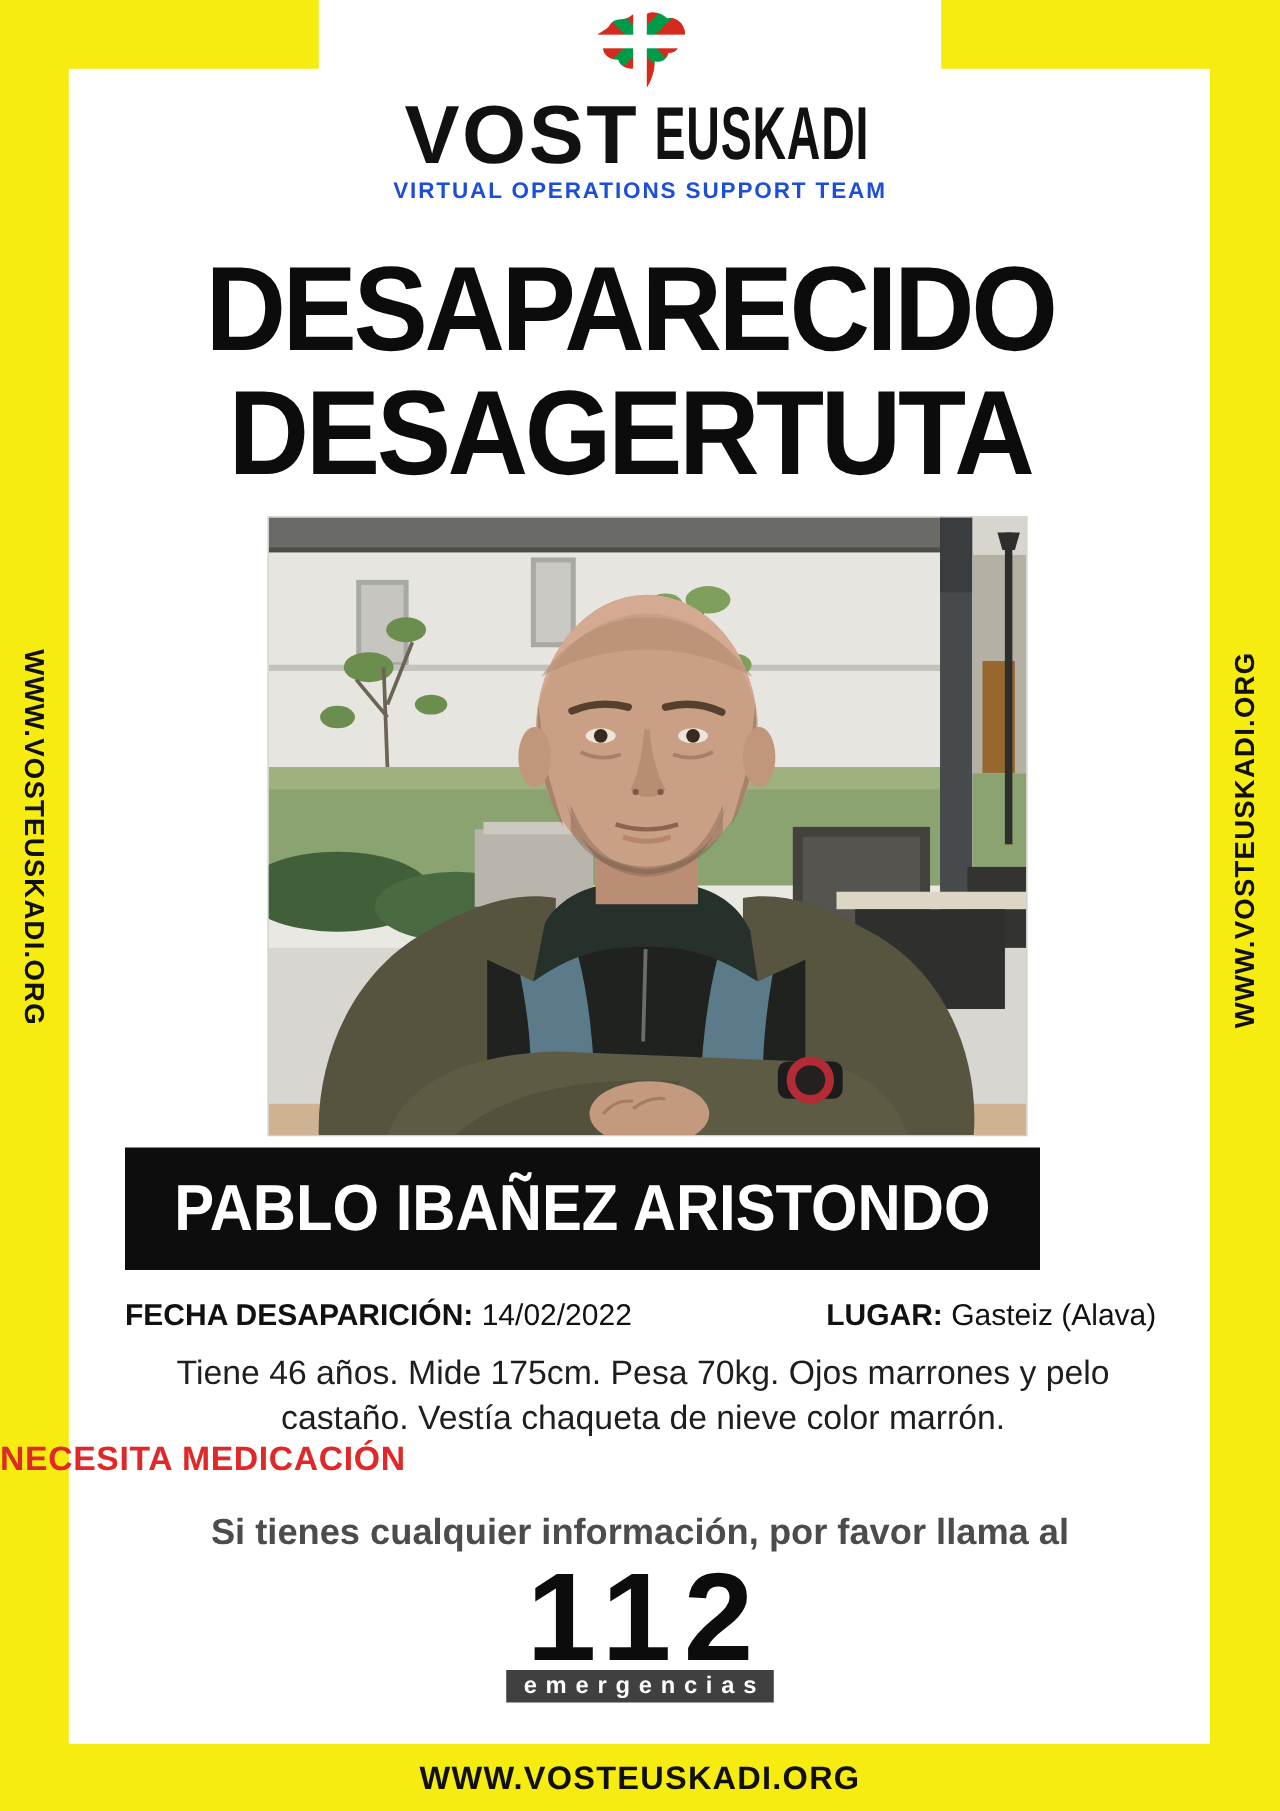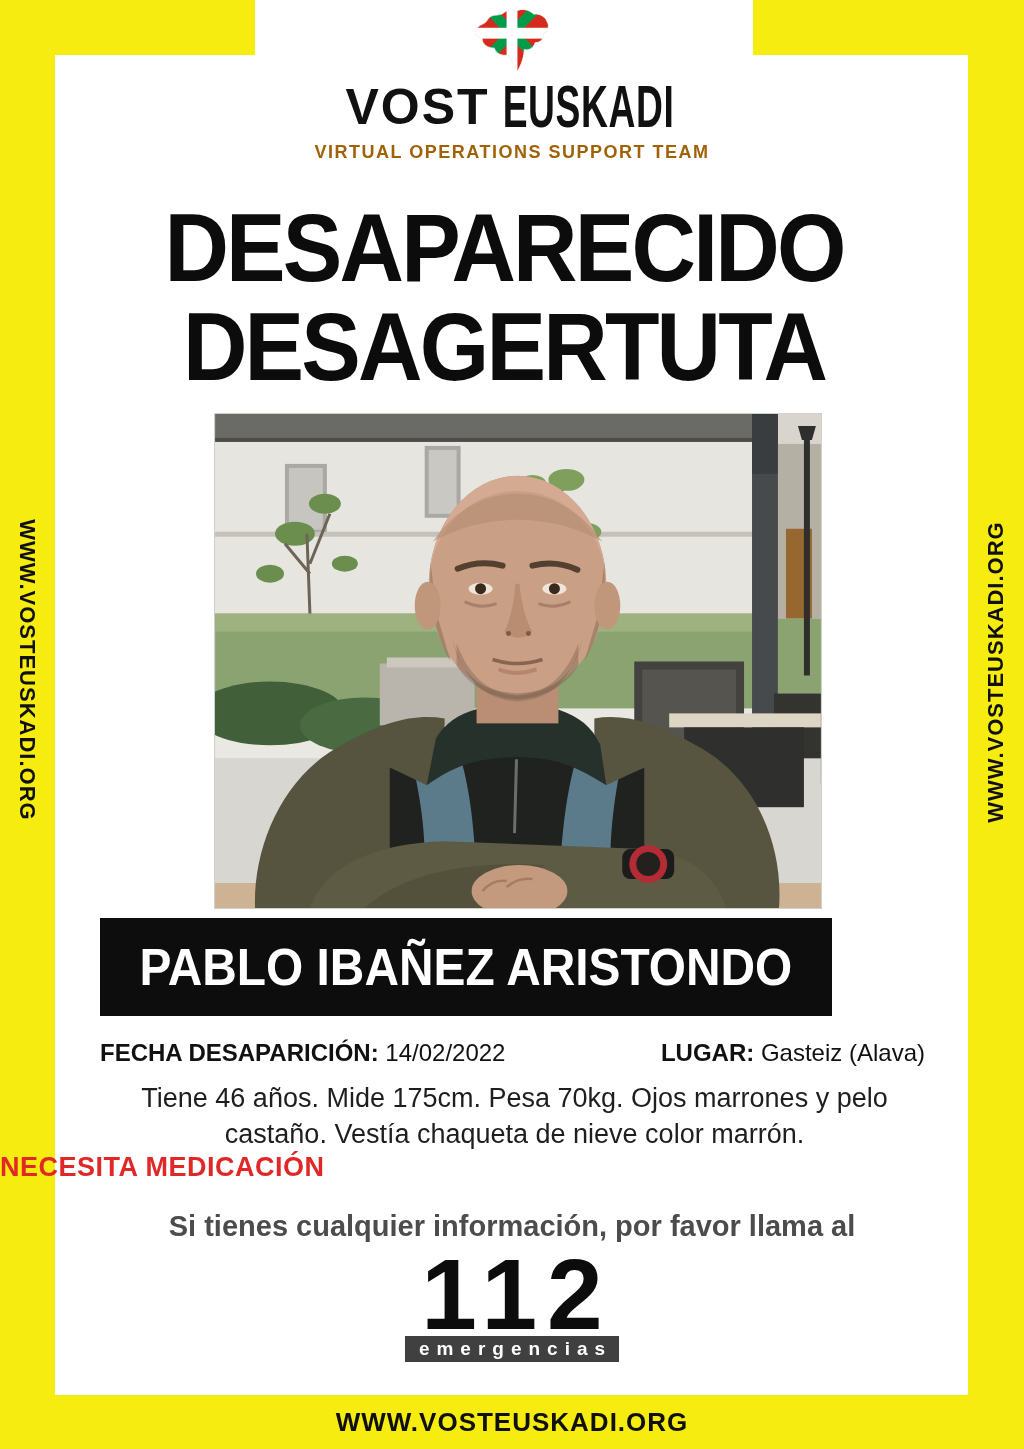--- a/index.html
+++ b/index.html
@@ -15,24 +15,24 @@
   .top-right{left:753px;top:0;right:0;height:55px;}
   .bottom-bar{left:0;bottom:0;width:100%;height:54px;display:flex;align-items:center;justify-content:center;}
   .bottom-bar .site{font-size:26px;font-weight:800;letter-spacing:1px;color:#101010;}
   .side-label{position:absolute;font-size:22px;font-weight:800;letter-spacing:1px;color:#101010;white-space:nowrap;}
   .side-label.left{left:27px;top:670px;transform:translate(-50%,-50%) rotate(90deg);}
   .side-label.right{left:996px;top:672px;transform:translate(-50%,-50%) rotate(-90deg);}
   
   .logo-block{position:absolute;top:6px;left:0;right:0;text-align:center;}
   .logo-map{display:block;margin:0 auto;width:96px;height:68px;}
   .logo-words{display:flex;align-items:center;justify-content:center;margin-top:2px;height:62px;}
-  .logo-vost{font-size:50px;font-weight:700;letter-spacing:2px;line-height:1;}
+  .logo-vost{font-size:66px;font-weight:700;letter-spacing:2px;line-height:1;}
   .logo-euskadi{display:inline-block;font-size:60px;font-weight:600;letter-spacing:1px;line-height:1;
     transform:scaleX(0.62);transform-origin:center;margin:0 -48px 0 -40px;}
-  .logo-subtitle{margin-top:4px;font-size:18px;font-weight:700;letter-spacing:1.5px;color:#a16207;}
+  .logo-subtitle{margin-top:4px;font-size:18px;font-weight:700;letter-spacing:1.5px;color:#1d4ed8;}
   
   .headline{position:absolute;top:198px;left:0;right:16px;text-align:center;line-height:99px;}
   .headline div{font-size:96px;font-weight:700;letter-spacing:-3px;transform:scaleX(0.93);color:#0c0c0c;}
   
   .photo-wrap{position:absolute;top:413px;left:214px;width:608px;height:496px;
     border:1px solid #cfcfcb;box-sizing:border-box;background:#e6e5e1;}
   .photo-wrap svg{display:block;width:100%;height:100%;}
   
   .name-bar{position:absolute;top:918px;left:100px;width:732px;height:98px;background:#0d0d0d;
     display:flex;align-items:center;justify-content:center;}

